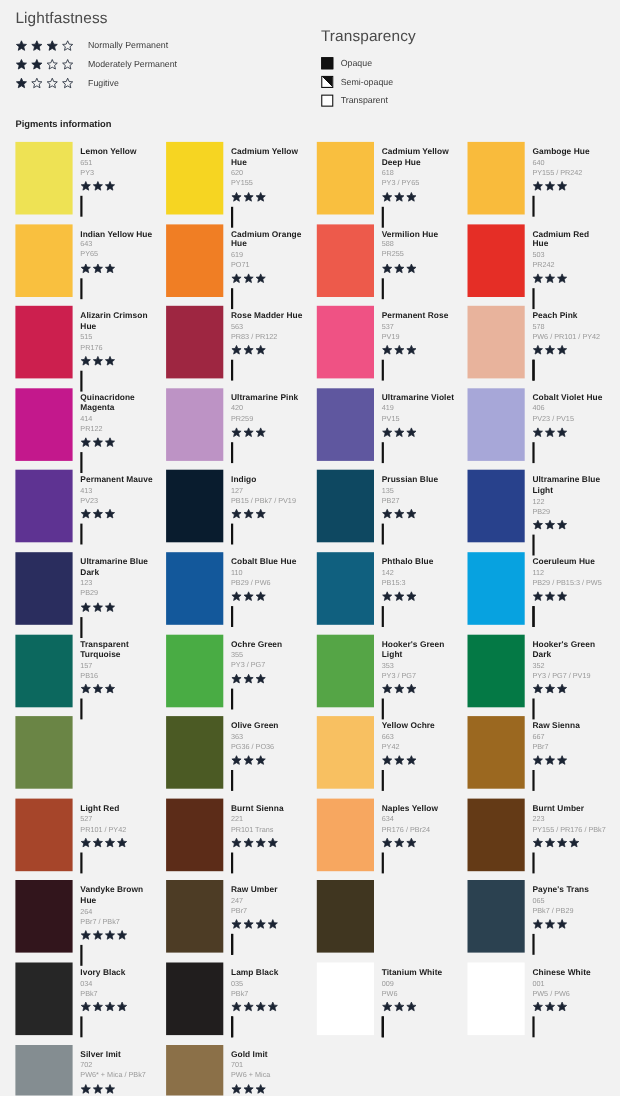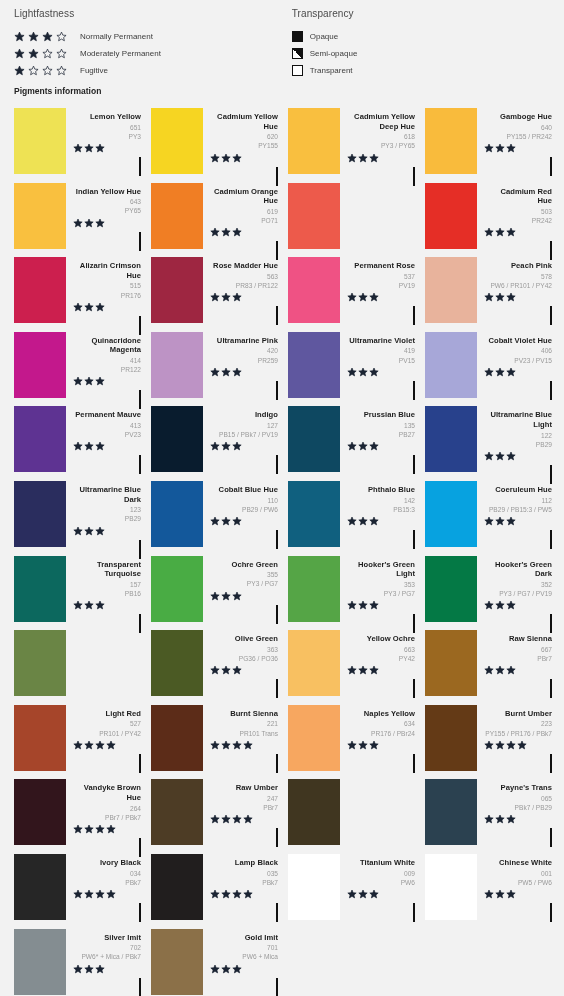--- a/index.html
+++ b/index.html
@@ -11,23 +11,23 @@
     overflow: hidden;
   }
   .page { position: relative; width: 564px; height: 996px; padding: 0; }
 
   
   .legend-wrap {
     display: flex;
     padding: 8px 14px 0 14px;
   }
   .legend-col { width: 285px; }
-  .legend-col.second { width: 265px; }
+  .legend-col.second { width: 265px; margin-top: 16px; }
   .legend-title {
-    font-size: 10px;
+    font-size: 14px;
     color: #4a4a4a;
     margin: 0 0 10px 0;
     letter-spacing: .1px;
   }
   .legend-row {
     display: flex;
     align-items: center;
     height: 14px;
     margin-bottom: 3px;
   }
@@ -79,21 +79,20 @@
     display: grid;
     grid-template-columns: repeat(4, 1fr);
     column-gap: 0px;
     row-gap: 0px;
     padding: 8px 8px 6px 8px;
   }
   .cell {
     display: flex;
     padding: 4px 4px 4px 6px;
     height: 74.6px;
-    text-align: right;
   }
   .swatch {
     width: 52px;
     height: 66px;
     flex: 0 0 52px;
   }
   .info {
     padding-left: 7px;
     padding-top: 4px;
     flex: 1 1 auto;
@@ -389,20 +388,43 @@
               <svg viewBox="0 0 24 24" width="100%" height="100%">
                 <path d="M12 2.4 L14.9 9.0 L22 9.6 L16.6 14.3 L18.3 21.3 L12 17.6 L5.7 21.3 L7.4 14.3 L2 9.6 L9.1 9.0 Z" fill="#1b2433" stroke="#1b2433" stroke-width="1.6" stroke-linejoin="round"></path>
               </svg>
             </span>
           </div>
           <div class="p-trans"><span class="tp-box"></span></div>
         </div>
       </div>
       <div class="cell">
         <div class="swatch" style="background:#ed5a4b"></div>
+        <div class="info">
+          <div class="p-name">Vermilion Hue</div>
+          <div class="p-code">588</div>
+          <div class="p-pig">PR255</div>
+          <div class="p-stars">
+            <span class="star">
+              <svg viewBox="0 0 24 24" width="100%" height="100%">
+                <path d="M12 2.4 L14.9 9.0 L22 9.6 L16.6 14.3 L18.3 21.3 L12 17.6 L5.7 21.3 L7.4 14.3 L2 9.6 L9.1 9.0 Z" fill="#1b2433" stroke="#1b2433" stroke-width="1.6" stroke-linejoin="round"></path>
+              </svg>
+            </span>
+            <span class="star">
+              <svg viewBox="0 0 24 24" width="100%" height="100%">
+                <path d="M12 2.4 L14.9 9.0 L22 9.6 L16.6 14.3 L18.3 21.3 L12 17.6 L5.7 21.3 L7.4 14.3 L2 9.6 L9.1 9.0 Z" fill="#1b2433" stroke="#1b2433" stroke-width="1.6" stroke-linejoin="round"></path>
+              </svg>
+            </span>
+            <span class="star">
+              <svg viewBox="0 0 24 24" width="100%" height="100%">
+                <path d="M12 2.4 L14.9 9.0 L22 9.6 L16.6 14.3 L18.3 21.3 L12 17.6 L5.7 21.3 L7.4 14.3 L2 9.6 L9.1 9.0 Z" fill="#1b2433" stroke="#1b2433" stroke-width="1.6" stroke-linejoin="round"></path>
+              </svg>
+            </span>
+          </div>
+          <div class="p-trans"><span class="tp-box"></span></div>
+        </div>
       </div>
       <div class="cell">
         <div class="swatch" style="background:#e52e26"></div>
         <div class="info">
           <div class="p-name">Cadmium Red Hue</div>
           <div class="p-code">503</div>
           <div class="p-pig">PR242</div>
           <div class="p-stars">
             <span class="star">
               <svg viewBox="0 0 24 24" width="100%" height="100%">

